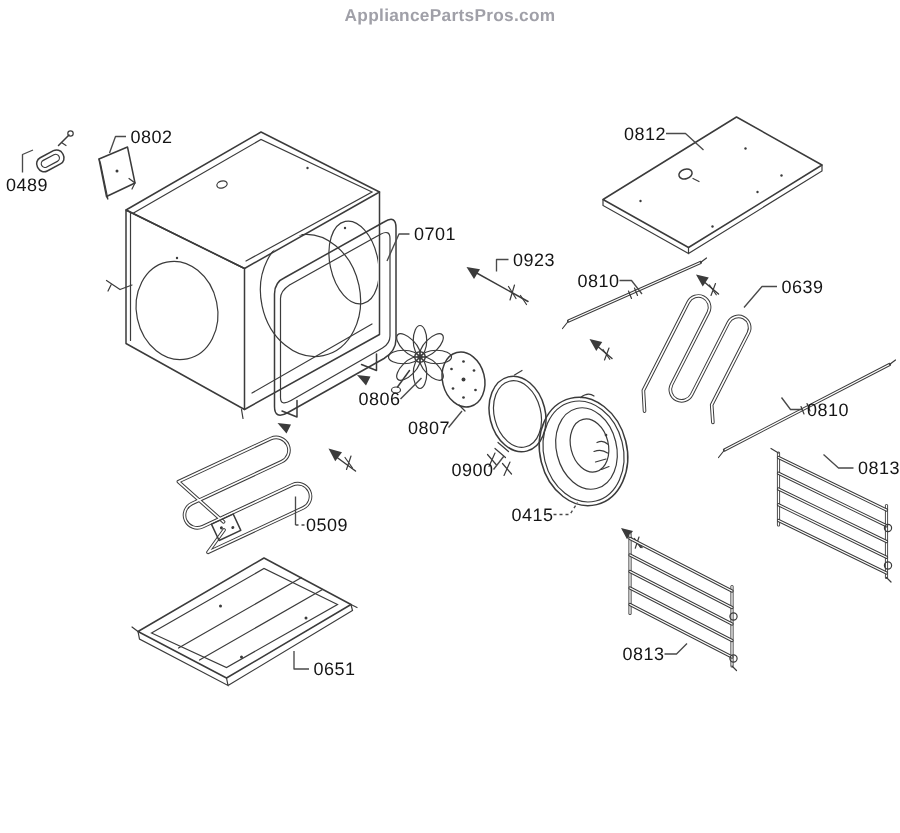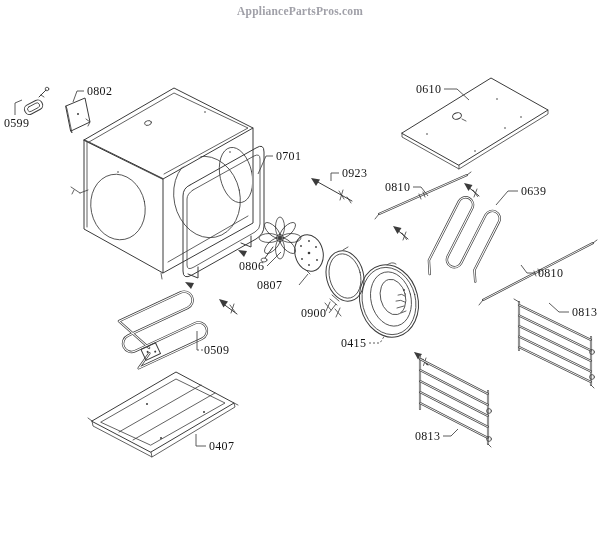--- a/index.html
+++ b/index.html
@@ -1,17 +1,17 @@
 <!DOCTYPE html>
 <html><head>
 <meta charset="utf-8">
 <style>
   html,body{margin:0;padding:0;background:#fff;}
   .stage{position:relative;width:600px;height:549px;background:#ffffff;overflow:hidden;
-         font-family:Liberation Serif, serif;}
+         font-family:Liberation Sans, sans-serif;}
   .stage svg{position:absolute;left:0;top:0;}
   .watermark{position:absolute;top:5px;left:50%;transform:translateX(-50%);
              font-size:11.5px;font-weight:600;letter-spacing:.2px;color:#a0a0a8;
              white-space:nowrap;user-select:none;}
   .callout{position:absolute;font-size:12px;font-weight:400;color:#151515;
            letter-spacing:.3px;white-space:nowrap;line-height:13px;}
   
   .ln{stroke:#3b3b3b;stroke-width:1;fill:none;stroke-linecap:round;stroke-linejoin:round;}
   .thin{stroke:#3b3b3b;stroke-width:.8;fill:none;stroke-linecap:round;}
   .t-out{stroke:#3b3b3b;stroke-width:2.4;fill:none;stroke-linecap:round;stroke-linejoin:round;}
@@ -255,29 +255,29 @@
       <polyline class="leader" points="535,273 527,273 521,265"></polyline>
       <polyline class="leader" points="444,89 457,89 469,100"></polyline>
       <polyline class="leader" points="569,312 559,312 549,303"></polyline>
       <polyline class="leader" points="443,436 451,436 458,429"></polyline>
       <polyline class="leader" points="206,446 196,446 196,434"></polyline>
     </g>
   </svg>
 
   <div class="watermark">AppliancePartsPros.com</div>
 
-  <div class="callout" style="left:4px;top:117px">0599</div>
+  <div class="callout" style="left:4px;top:117px">0489</div>
   <div class="callout" style="left:87px;top:85px">0802</div>
   <div class="callout" style="left:276px;top:150px">0701</div>
   <div class="callout" style="left:342px;top:167px">0923</div>
   <div class="callout" style="left:204px;top:344px">0509</div>
   <div class="callout" style="left:239px;top:260px">0806</div>
-  <div class="callout" style="left:257px;top:279px">0807</div>
+  <div class="callout" style="left:272px;top:279px">0807</div>
   <div class="callout" style="left:301px;top:307px">0900</div>
   <div class="callout" style="left:341px;top:337px">0415</div>
   <div class="callout" style="left:385px;top:181px">0810</div>
   <div class="callout" style="left:521px;top:185px">0639</div>
   <div class="callout" style="left:538px;top:267px">0810</div>
-  <div class="callout" style="left:416px;top:83px">0610</div>
+  <div class="callout" style="left:416px;top:83px">0812</div>
   <div class="callout" style="left:572px;top:306px">0813</div>
   <div class="callout" style="left:415px;top:430px">0813</div>
-  <div class="callout" style="left:209px;top:440px">0407</div>
+  <div class="callout" style="left:209px;top:440px">0651</div>
 </div>
 
 </body></html>

